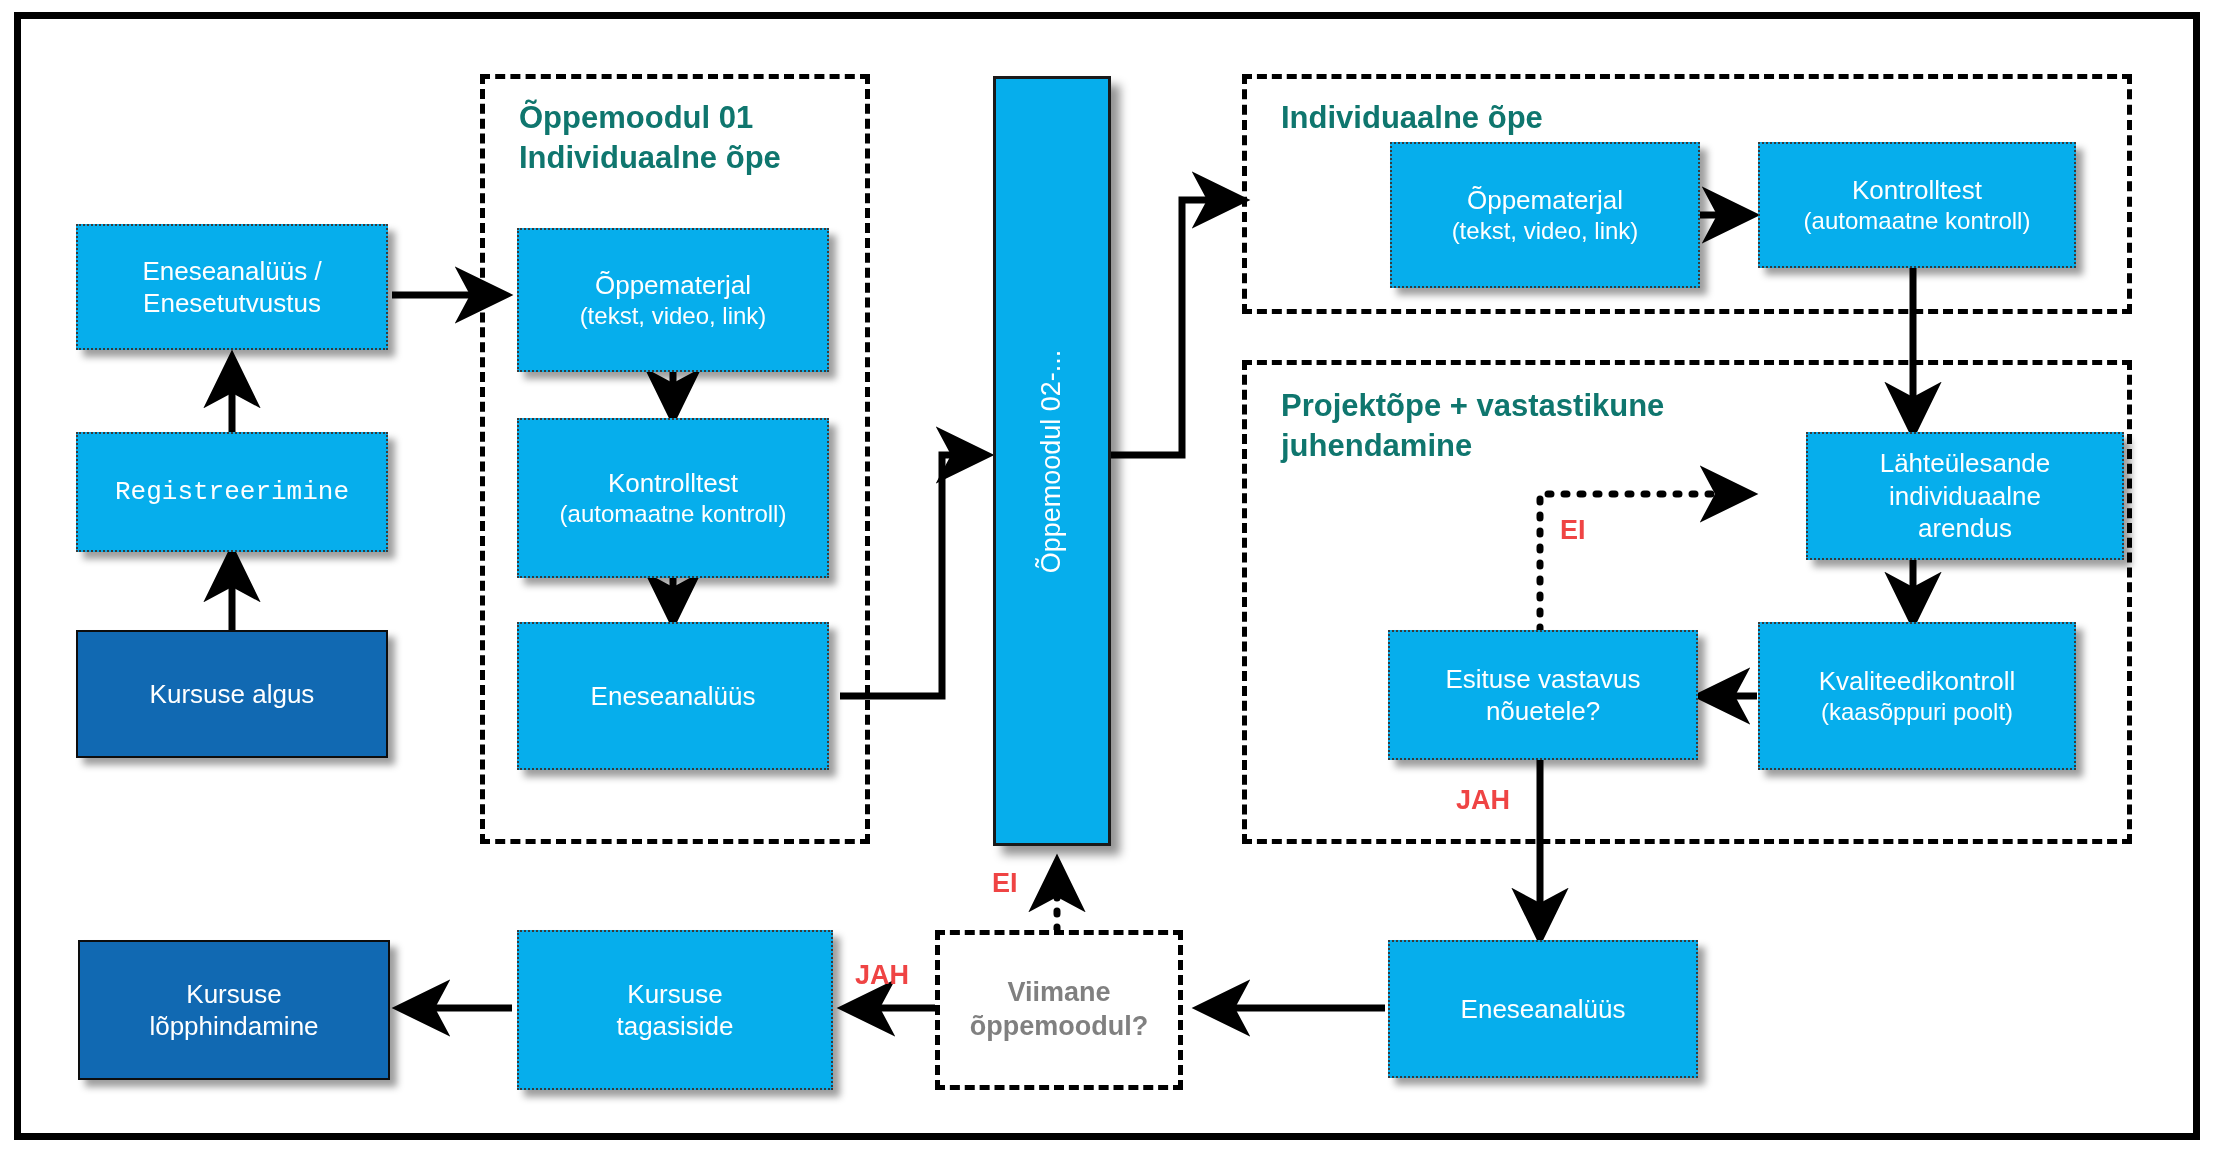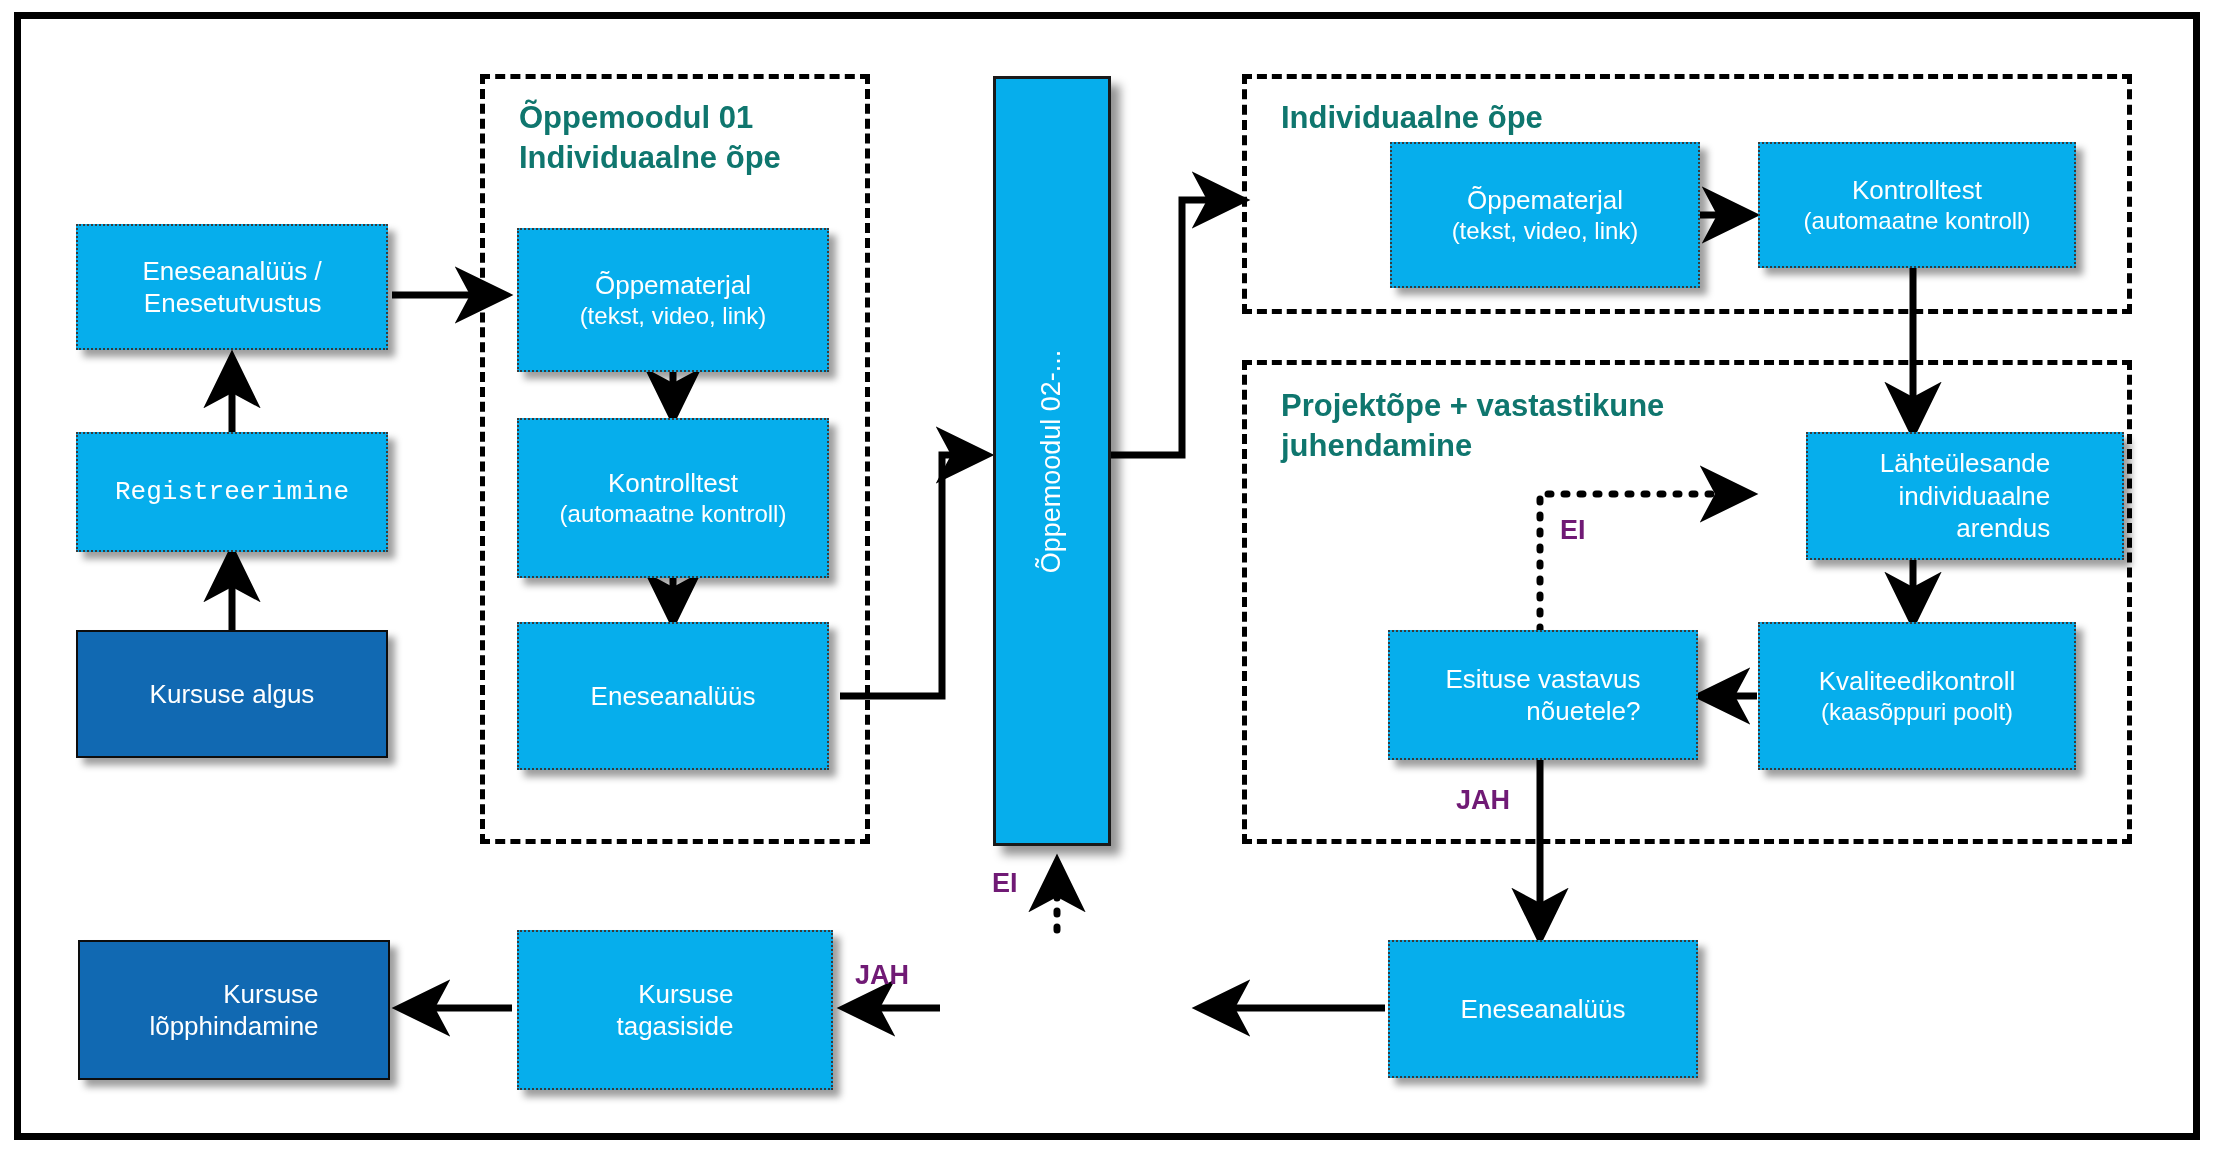--- a/index.html
+++ b/index.html
@@ -40,21 +40,21 @@
     margin-left:7px;
   }
 
   
   .node{
     position:absolute;
     box-sizing:border-box;
     display:flex;
     align-items:center;
     justify-content:center;
-    text-align:right;
+    text-align:center;
     color:#ffffff;
     background:#06AEEC;
     border:2px dotted #3a3a3a;
     box-shadow:7px 7px 7px rgba(0,0,0,0.38);
     font-size:26px;
     line-height:1.25;
     padding:2px 6px;
   }
   .node.dark{ background:#1169B2; border:2px solid #0d0d0d; }
   .node .lines{ white-space:pre-line; }
@@ -91,21 +91,21 @@
     color:#808080;
     font-weight:bold;
     font-size:27px;
     line-height:1.25;
   }
   .decision .lines{white-space:pre-line;}
 
   
   .elabel{
     position:absolute;
-    color:#701a75;
+    color:#ef4444;
     font-weight:bold;
     font-size:27px;
     white-space:nowrap;
   }
 
   
   #wires{
     position:absolute; left:0; top:0;
     width:2220px; height:1156px;
     pointer-events:none;
@@ -229,20 +229,24 @@
 
   <div class="node" style="left:1758px; top:622px; width:318px; height:148px; flex-direction:column;">
     <span class="lines">Kvaliteedikontroll</span>
     <span class="sub">(kaasõppuri poolt)</span>
   </div>
 
   <div class="node" style="left:1388px; top:940px; width:310px; height:138px;">
     <span class="lines">Eneseanalüüs</span>
   </div>
 
+  <div class="decision" style="left:935px; top:930px; width:248px; height:160px;">
+    <span class="lines">Viimane
+õppemoodul?</span>
+  </div>
 
   <div class="node" style="left:517px; top:930px; width:316px; height:160px;">
     <span class="lines">Kursuse
 tagasiside</span>
   </div>
 
   <div class="node dark" style="left:78px; top:940px; width:312px; height:140px;">
     <span class="lines">Kursuse
 lõpphindamine</span>
   </div>

